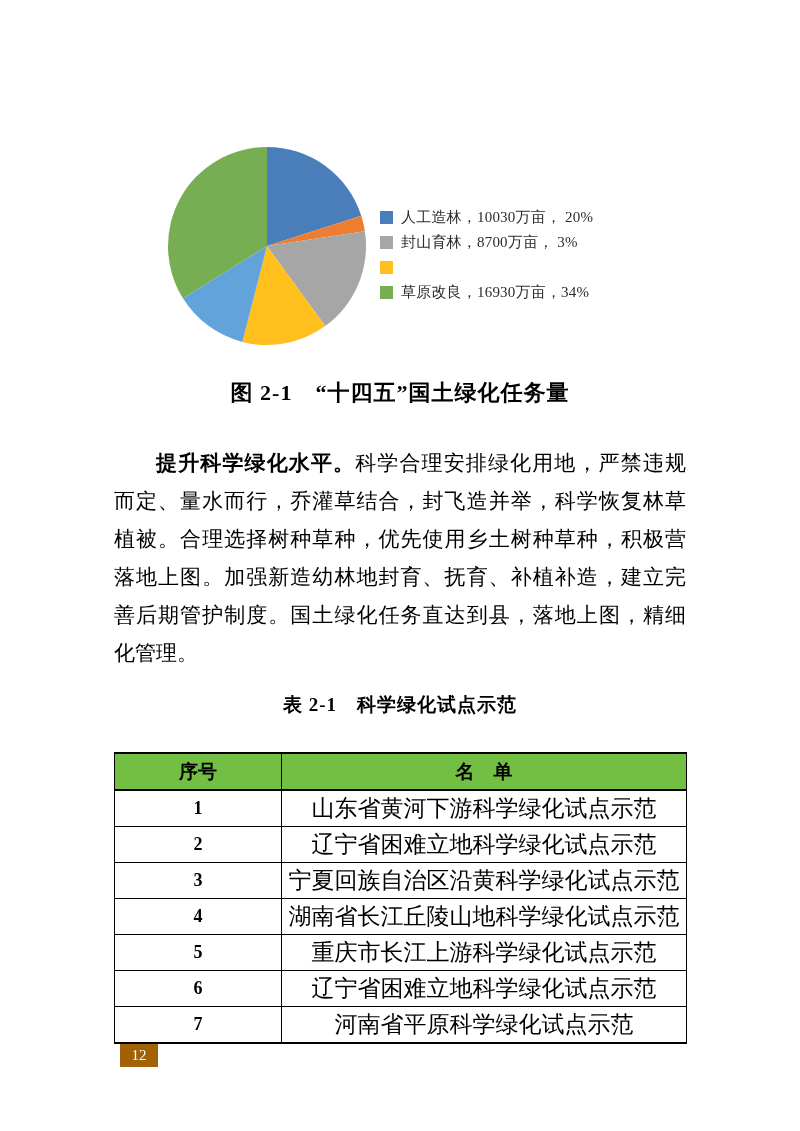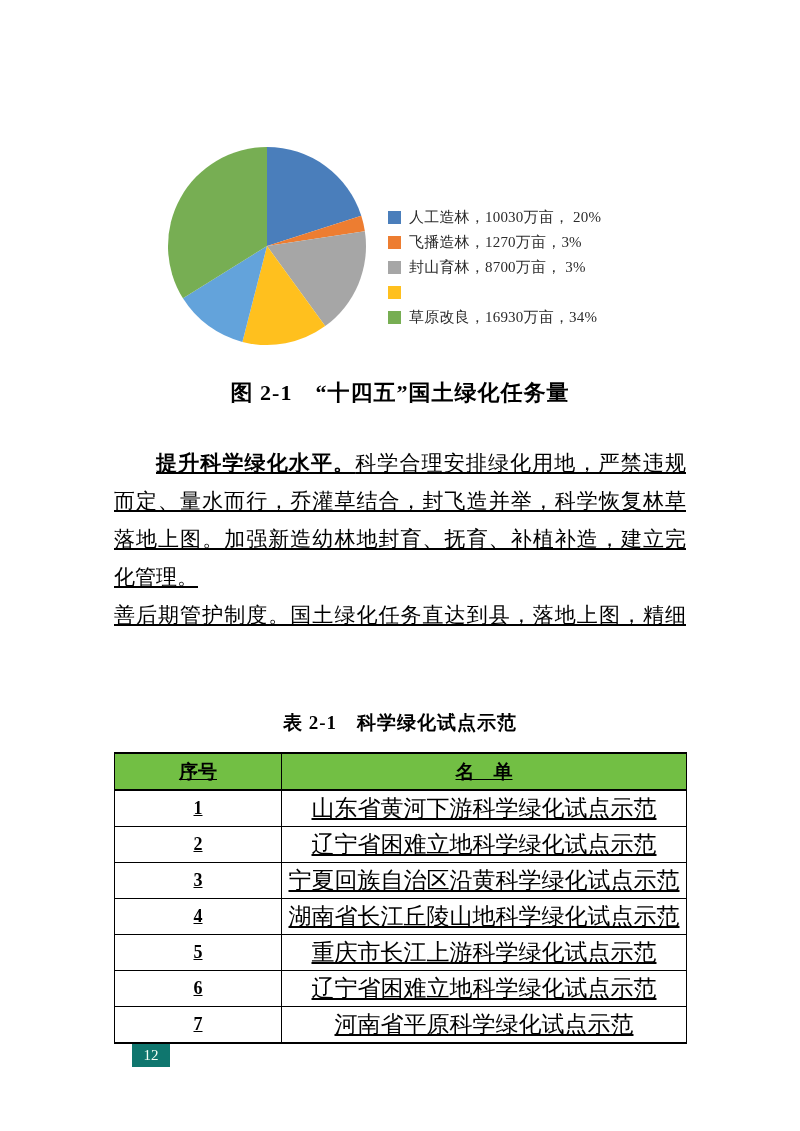--- a/index.html
+++ b/index.html
@@ -3,62 +3,62 @@
 <meta charset="utf-8">
 <style>
   html,body { margin:0; padding:0; background:#ffffff; }
   .page {
     position:relative; width:800px; height:1131px; background:#ffffff;
     font-family:"Liberation Serif","DejaVu Serif",serif; color:#000; overflow:hidden;
   }
   
   .chart-block { position:absolute; left:0; top:0; width:800px; height:360px; }
   #pie-svg { position:absolute; left:156px; top:135px; }
-  .legend { position:absolute; left:388px; top:205px; width:230px; }
+  .legend { position:absolute; left:380px; top:205px; width:230px; }
   .legend-item { display:flex; align-items:center; height:25px; }
   .legend-swatch { width:13px; height:13px; flex:0 0 13px; margin-right:8px; }
   .legend-label { font-size:15px; color:#2b2b2b; white-space:nowrap; letter-spacing:0.2px; }
   
   .fig-caption {
     position:absolute; left:114px; top:378px; width:572px; text-align:center;
     font-size:22px; font-weight:bold; letter-spacing:1px;
   }
   .tbl-caption {
-    position:absolute; left:114px; top:710px; width:572px; text-align:center;
+    position:absolute; left:114px; top:692px; width:572px; text-align:center;
     font-size:19px; font-weight:bold; letter-spacing:1px;
   }
   
-  .para { position:absolute; left:114px; top:444px; width:572px;text-decoration:underline; }
+  .para { position:absolute; left:114px; top:444px; width:572px; }
   .pline {
     font-size:21px; line-height:38px; height:38px; white-space:nowrap;
     text-align:justify; text-align-last:justify; overflow:hidden;
   }
   .pline.first { text-indent:42px; }
   .pline.last { text-align:left; text-align-last:left; }
   .pline b { font-weight:bold; }
   
   .pilot-table {
     position:absolute; left:114px; top:752px; width:573px;
     border-collapse:collapse; table-layout:fixed;
   }
   .pilot-table th, .pilot-table td {
-    border:1px solid #000; text-align:center; vertical-align:middle; padding:0;text-decoration:underline;
+    border:1px solid #000; text-align:center; vertical-align:middle; padding:0;
   }
   .pilot-table th {
     height:35px; background:#72BF44; font-size:19px; font-weight:bold;
     border-top:2px solid #000; border-bottom:2px solid #000;
   }
   .pilot-table td { height:35px; font-size:23px; }
   .pilot-table td.no { font-weight:bold; font-size:18px; }
   .pilot-table tr:last-child td { border-bottom:2px solid #000; }
   .col-no { width:167px; }
   
   .page-badge {
-    position:absolute; left:132px; top:1044px; width:38px; height:23px;
-    background:#0f766e; color:#f5fff5; font-size:15px; line-height:23px;
+    position:absolute; left:120px; top:1044px; width:38px; height:23px;
+    background:#a16207; color:#f5fff5; font-size:15px; line-height:23px;
     text-align:center;
   }
 </style>
 </head>
 <body>
 
 <div class="page">
 
   <div class="chart-block">
     <svg id="pie-svg" width="222" height="222" viewBox="0 0 222 222">
@@ -68,45 +68,42 @@
         <path d="M 111 111 L 169.19 191.09 A 99 99 0 0 1 86.38 206.89 Z" fill="#FFC01E"></path>
         <path d="M 111 111 L 86.38 206.89 A 99 99 0 0 1 26.95 163.31 Z" fill="#63A3DB"></path>
         <path d="M 111 111 L 26.95 163.31 A 99 99 0 0 1 111.00 12.00 Z" fill="#77AE53"></path>
       </svg>
     <div class="legend" id="legend">
         <div class="legend-item">
           <span class="legend-swatch" style="background: rgb(74, 126, 187);"></span>
           <span class="legend-label">人工造林，10030万亩， 20%</span>
         </div>
         <div class="legend-item">
-          <span class="legend-swatch" style="background: rgb(237, 125, 49);"></span>
-          <span class="legend-label">飞播造林，1270万亩，3%</span>
-        </div>
-        <div class="legend-item">
           <span class="legend-swatch" style="background: rgb(166, 166, 166);"></span>
           <span class="legend-label">封山育林，8700万亩， 3%</span>
         </div>
         <div class="legend-item">
           <span class="legend-swatch" style="background: rgb(255, 192, 30);"></span>
         </div>
         <div class="legend-item">
           <span class="legend-swatch" style="background: rgb(119, 174, 83);"></span>
           <span class="legend-label">草原改良，16930万亩，34%</span>
         </div>
       </div>
   </div>
 
   <div class="fig-caption">图 2-1　“十四五”国土绿化任务量</div>
 
   <div class="para">
     <div class="pline first"><b>提升科学绿化水平。</b><span>科学合理安排绿化用地，严禁违规</span></div>
     <div class="pline">而定、量水而行，乔灌草结合，封飞造并举，科学恢复林草</div>
+    <div class="pline">植被。合理选择树种草种，优先使用乡土树种草种，积极营</div>
     <div class="pline">落地上图。加强新造幼林地封育、抚育、补植补造，建立完</div>
+    <div class="pline">善后期管护制度。国土绿化任务直达到县，落地上图，精细</div>
     <div class="pline last">化管理。</div>
-    <div class="pline">善后期管护制度。国土绿化任务直达到县，落地上图，精细</div>
   </div>
 
   <div class="tbl-caption">表 2-1　科学绿化试点示范</div>
 
   <table class="pilot-table">
     <colgroup>
         <col class="col-no">
         <col>
       </colgroup>
     <thead>

